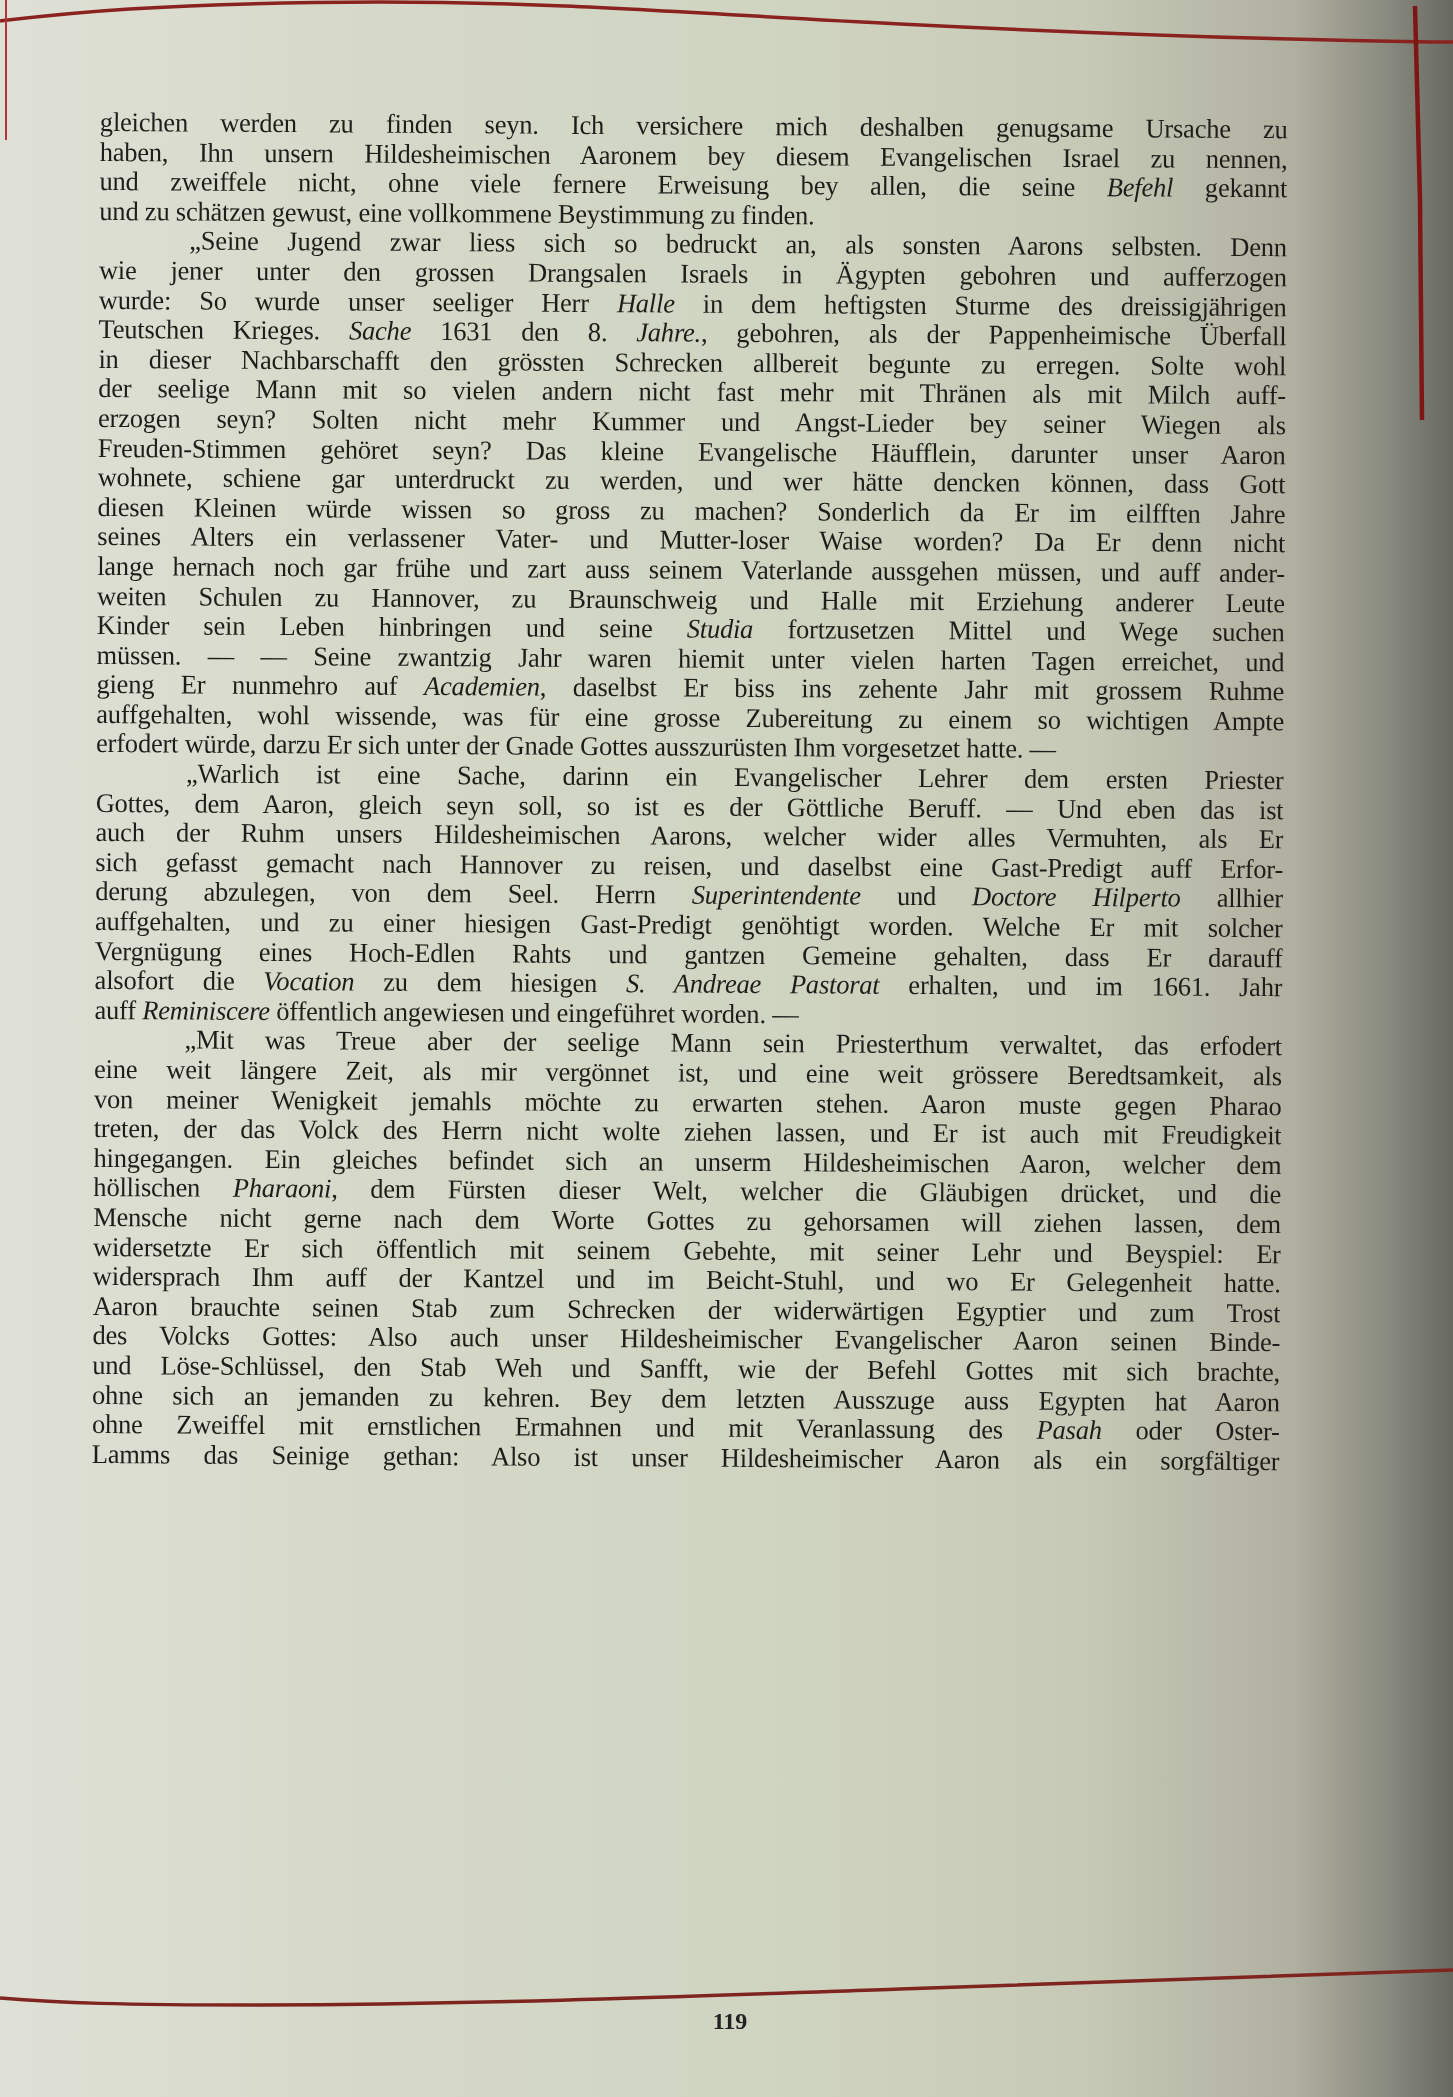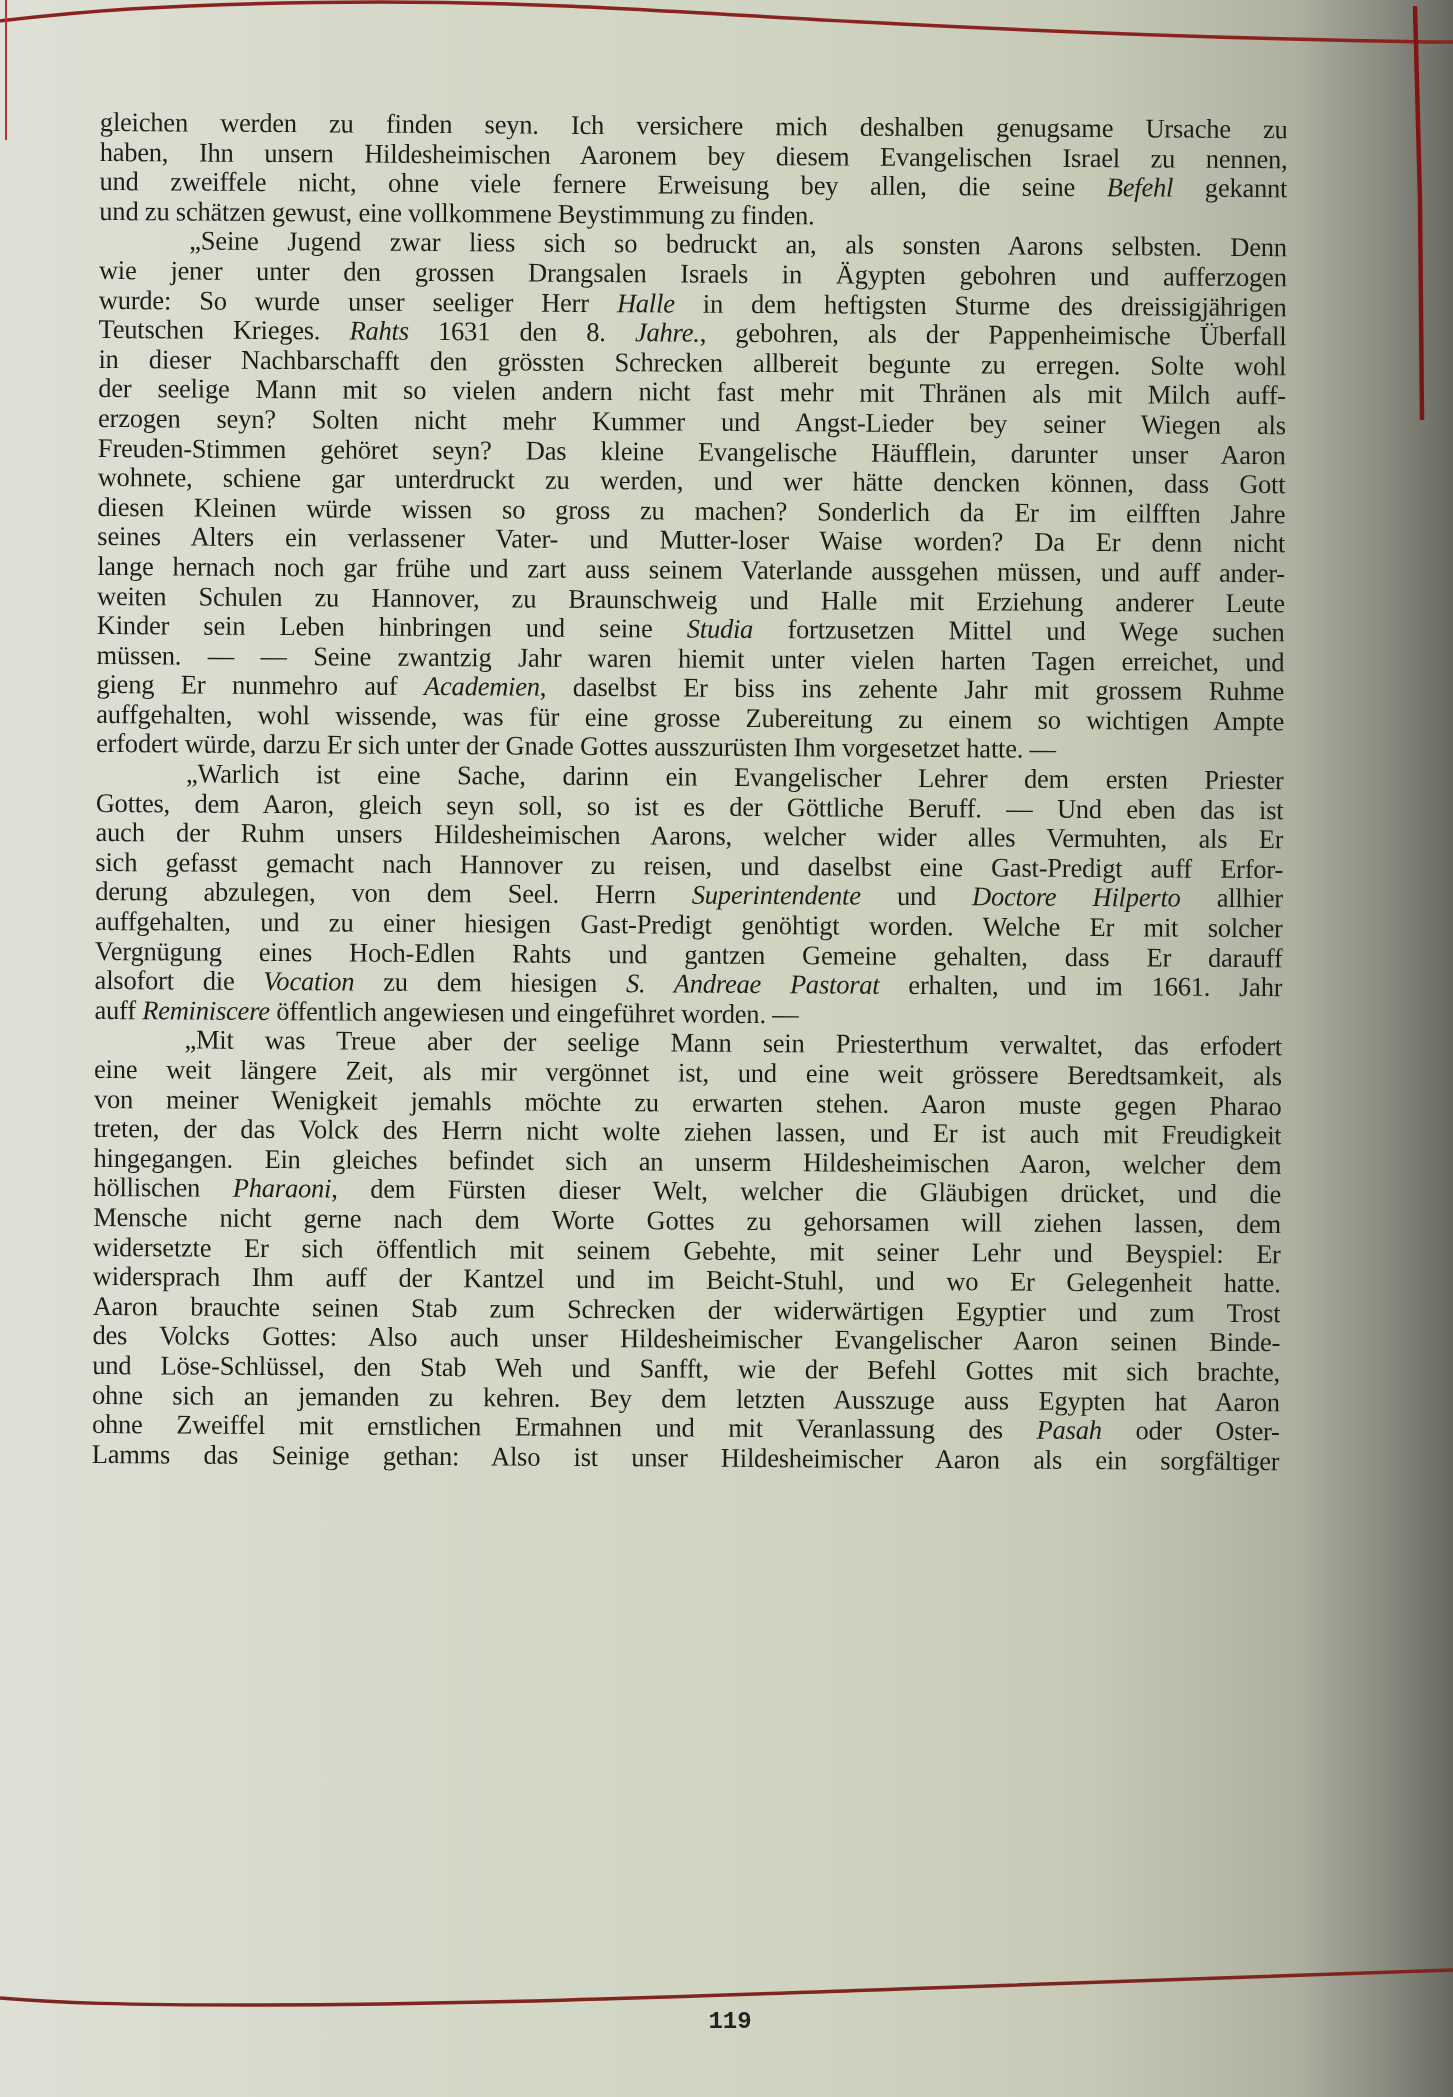--- a/index.html
+++ b/index.html
@@ -63,21 +63,21 @@
   }
   .page-number {
     position: absolute;
     left: 700px;
     top: 2008px;
     width: 60px;
     text-align: center;
     font-size: 24px;
     font-weight: bold;
     color: #222;
-    font-family: Liberation Mono, monospace;
+    font-family: Liberation Serif, serif;
   }
 </style>
 </head>
 <body>
 
 <div class="shade-right"></div>
 
 <svg class="frame" viewBox="0 0 1453 2097" xmlns="http://www.w3.org/2000/svg">
 
   <path d="M0 21 C 60 14, 150 3, 380 2 C 560 2, 700 14, 900 24 C 1100 34, 1300 40, 1430 42 L 1453 42" stroke="#8a2320" stroke-width="3.5" fill="none"></path>
@@ -93,21 +93,21 @@
     <div>
       <span class="line"><span class="seg">gleichen werden zu finden seyn.  Ich versichere mich deshalben genugsame Ursache zu</span></span>
       <span class="line"><span class="seg">haben, Ihn unsern Hildesheimischen Aaronem bey diesem Evangelischen Israel zu nennen,</span></span>
       <span class="line"><span class="seg">und zweiffele nicht, ohne viele fernere Erweisung bey allen, die seine </span><span class="seg it">Befehl</span><span class="seg"> gekannt</span></span>
       <span class="line last"><span class="seg">und zu schätzen gewust, eine vollkommene Beystimmung zu finden.</span></span>
     </div>
     <div>
       <span class="line indent"><span class="seg">„Seine Jugend zwar liess sich so bedruckt an, als sonsten Aarons selbsten.  Denn</span></span>
       <span class="line"><span class="seg">wie jener unter den grossen Drangsalen Israels in Ägypten gebohren und aufferzogen</span></span>
       <span class="line"><span class="seg">wurde: So wurde unser seeliger Herr </span><span class="seg it">Halle</span><span class="seg"> in dem heftigsten Sturme des dreissigjährigen</span></span>
-      <span class="line"><span class="seg">Teutschen Krieges. </span><span class="seg it">Rahts</span><span class="seg"> 1631 den 8. </span><span class="seg it">Jahre.</span><span class="seg">, gebohren, als der Pappenheimische Überfall</span></span>
+      <span class="line"><span class="seg">Teutschen Krieges. </span><span class="seg it">Sache</span><span class="seg"> 1631 den 8. </span><span class="seg it">Jahre.</span><span class="seg">, gebohren, als der Pappenheimische Überfall</span></span>
       <span class="line"><span class="seg">in dieser Nachbarschafft den grössten Schrecken allbereit begunte zu erregen.  Solte wohl</span></span>
       <span class="line"><span class="seg">der seelige Mann mit so vielen andern nicht fast mehr mit Thränen als mit Milch auff-</span></span>
       <span class="line"><span class="seg">erzogen seyn?  Solten nicht mehr Kummer und Angst-Lieder bey seiner Wiegen als</span></span>
       <span class="line"><span class="seg">Freuden-Stimmen gehöret seyn?  Das kleine Evangelische Häufflein, darunter unser Aaron</span></span>
       <span class="line"><span class="seg">wohnete, schiene gar unterdruckt zu werden, und wer hätte dencken können, dass Gott</span></span>
       <span class="line"><span class="seg">diesen Kleinen würde wissen so gross zu machen?  Sonderlich da Er im eilfften Jahre</span></span>
       <span class="line"><span class="seg">seines Alters ein verlassener Vater- und Mutter-loser Waise worden?  Da Er denn nicht</span></span>
       <span class="line"><span class="seg">lange hernach noch gar frühe und zart auss seinem Vaterlande aussgehen müssen, und auff ander-</span></span>
       <span class="line"><span class="seg">weiten Schulen zu Hannover, zu Braunschweig und Halle mit Erziehung anderer Leute</span></span>
       <span class="line"><span class="seg">Kinder sein Leben hinbringen und seine </span><span class="seg it">Studia</span><span class="seg"> fortzusetzen Mittel und Wege suchen</span></span>

